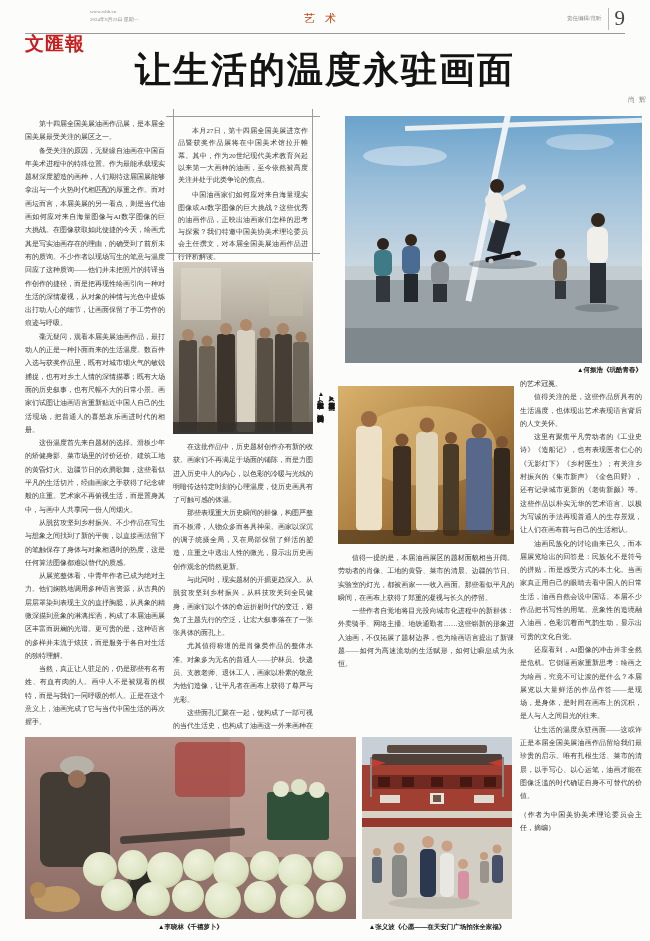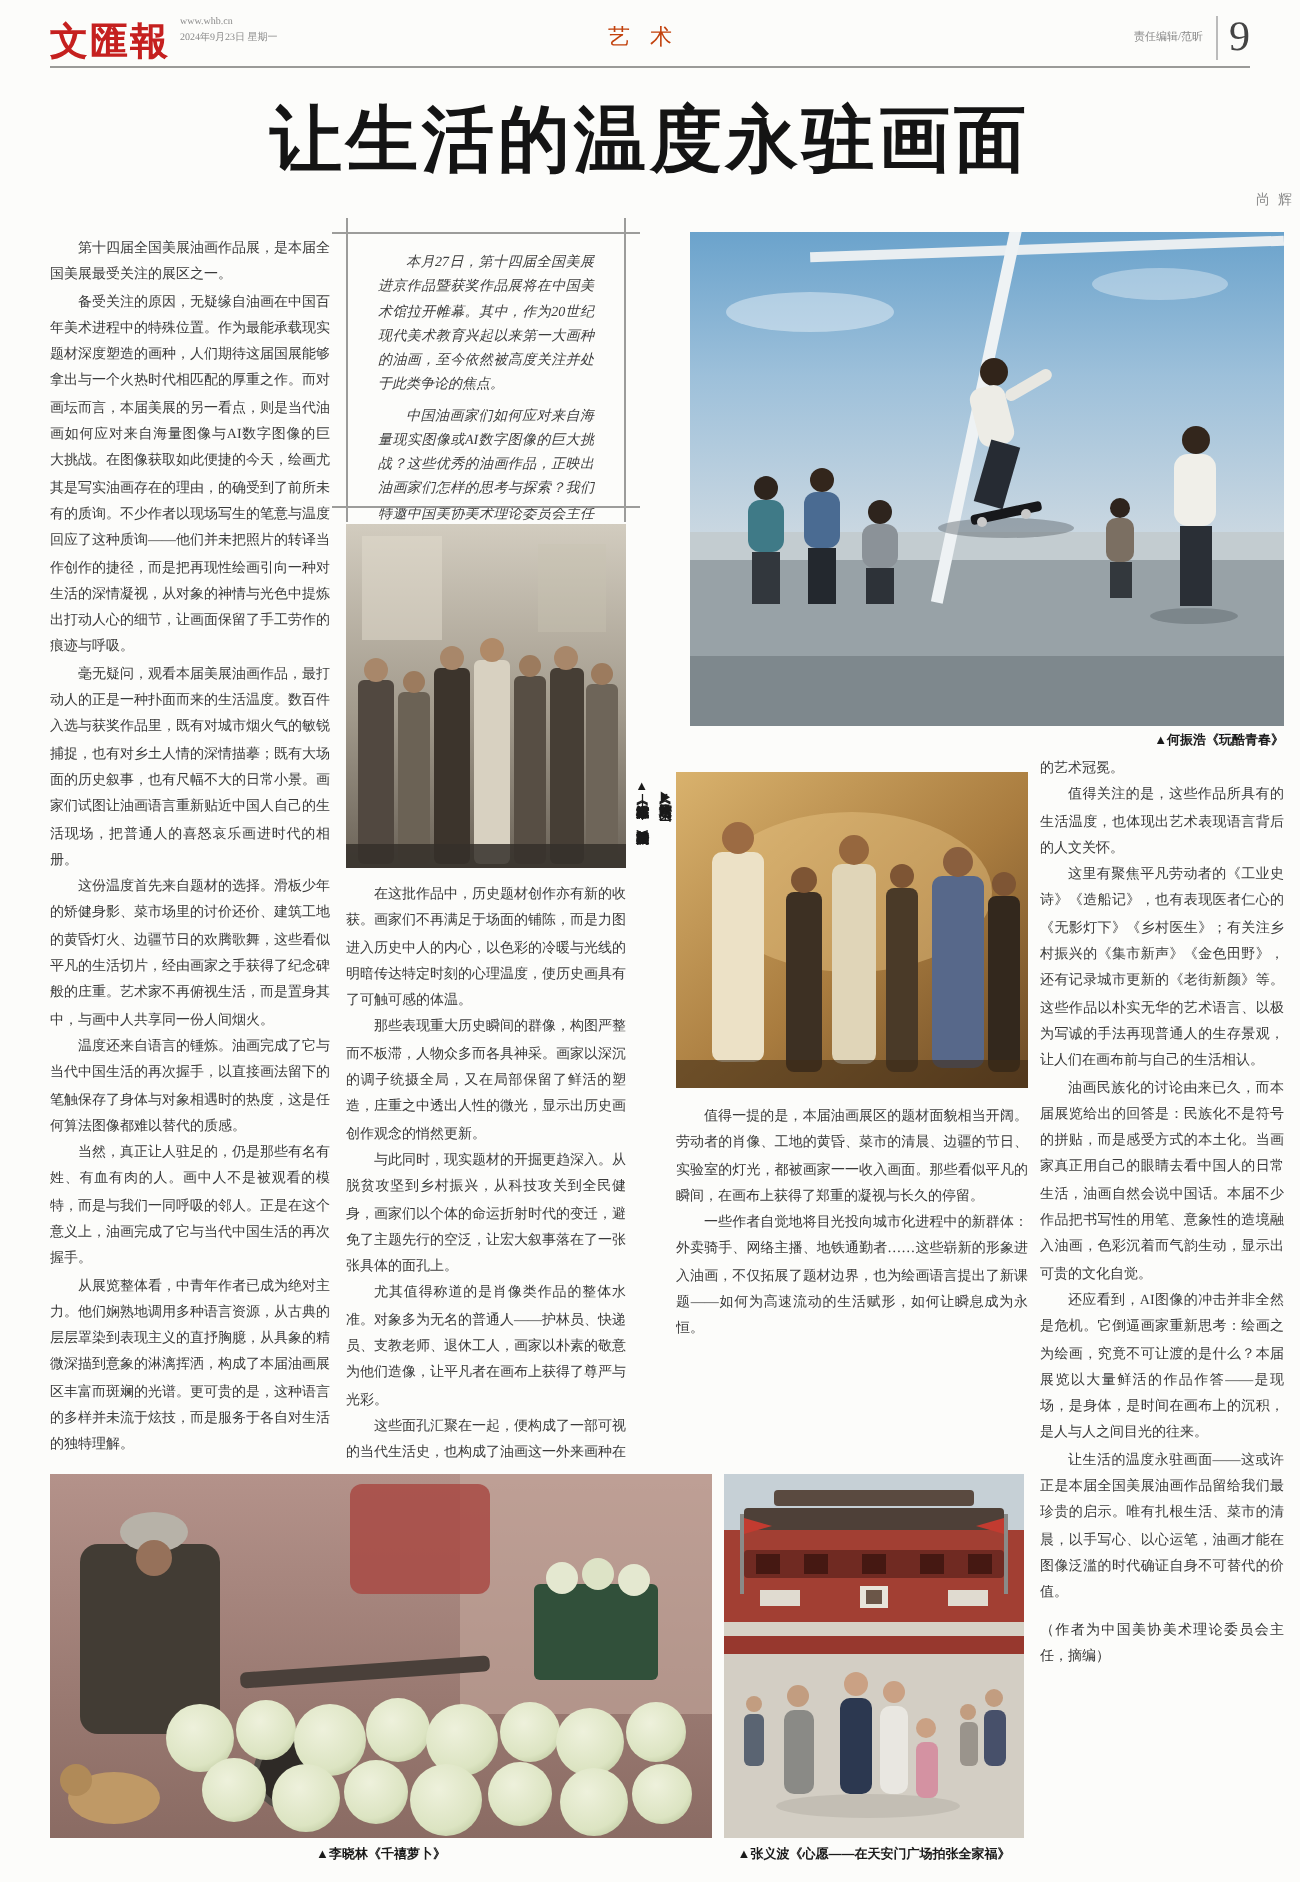--- a/index.html
+++ b/index.html
@@ -1,37 +1,37 @@
 <!DOCTYPE html>
 <html><head>
 <meta charset="utf-8">
 <style>
   html,body{margin:0;padding:0;background:#e8e8e6;}
   .page{position:relative;width:650px;height:941px;margin:0 auto;background:#fcfcfa;overflow:hidden;
         font-family:"Liberation Serif",serif;color:#3a3a3a;}
   .abs{position:absolute;}
   
-  .masthead{font-family:"DejaVu Serif",serif;font-weight:bold;font-size:19px;color:#c5201f;letter-spacing:1px;}
+  .masthead{font-family:"DejaVu Serif",serif;font-weight:bold;font-size:19px;color:#c5201f;letter-spacing:1px;margin-top:23px;}
   .mast-sub{font-size:5px;color:#8a8a8a;line-height:1.5;}
   .section-title{font-family:"Liberation Sans",sans-serif;font-size:11px;color:#c2410c;letter-spacing:10px;}
   .duty{font-size:5.5px;color:#888;}
   .pageno{font-family:"Liberation Serif",serif;font-size:21px;color:#444;}
   .vrule{width:1px;height:22px;background:#bbb;}
   .hrule{height:1px;background:#9a9a98;}
   
   .headline{font-family:"DejaVu Sans",sans-serif;font-weight:900;font-size:36px;color:#141414;
             letter-spacing:2px;text-align:center;width:100%;}
   .byline{font-size:7px;color:#8a8a8a;text-align:right;width:100%;letter-spacing:4px;}
   
   .tcol{font-size:7px;line-height:1.9;text-align:justify;overflow:hidden;}
   .tcol p{margin:0;text-indent:2em;}
   .tcol p.cont{text-indent:0;}
   .tcol p.closing{text-indent:0;margin-top:5px;color:#333;}
   
-  .edbox{font-size:7px;line-height:1.75;font-style:italic;color:#3c3c3c;text-align:justify;padding:9px 16px;}
+  .edbox{font-size:7px;line-height:1.75;color:#3c3c3c;text-align:justify;padding:9px 5px;}
   .edbox p{margin:0 0 3px 0;text-indent:2em;}
   .edbox .signoff{text-align:right;text-indent:0;margin-top:2px;}
   .edline{position:absolute;background:#9c9c9a;}
   
   .cap{font-family:"Liberation Sans",sans-serif;font-size:6.5px;font-weight:bold;color:#1a1a1a;}
   .vcaps{writing-mode:vertical-rl;font-family:"Liberation Sans",sans-serif;font-size:6.5px;
          font-weight:bold;color:#1a1a1a;line-height:1.75;}
   .vcaps div{margin:0;}
   .fig{overflow:hidden;background:#ddd;}
 </style>
@@ -56,23 +56,23 @@
   <div class="abs hrule" style="left:25px;right:25px;top:33px;"></div>
 
   <div class="abs headline" style="top:46px;text-align:center;">让生活的温度永驻画面</div>
   <div class="abs byline" style="top:95px;">尚辉</div>
 
   <div class="abs tcol" style="left:25px;top:118px;width:140px;height:612px;">
     <p>第十四届全国美展油画作品展，是本届全国美展最受关注的展区之一。</p>
     <p>备受关注的原因，无疑缘自油画在中国百年美术进程中的特殊位置。作为最能承载现实题材深度塑造的画种，人们期待这届国展能够拿出与一个火热时代相匹配的厚重之作。而对画坛而言，本届美展的另一看点，则是当代油画如何应对来自海量图像与AI数字图像的巨大挑战。在图像获取如此便捷的今天，绘画尤其是写实油画存在的理由，的确受到了前所未有的质询。不少作者以现场写生的笔意与温度回应了这种质询——他们并未把照片的转译当作创作的捷径，而是把再现性绘画引向一种对生活的深情凝视，从对象的神情与光色中提炼出打动人心的细节，让画面保留了手工劳作的痕迹与呼吸。</p>
     <p>毫无疑问，观看本届美展油画作品，最打动人的正是一种扑面而来的生活温度。数百件入选与获奖作品里，既有对城市烟火气的敏锐捕捉，也有对乡土人情的深情描摹；既有大场面的历史叙事，也有尺幅不大的日常小景。画家们试图让油画语言重新贴近中国人自己的生活现场，把普通人的喜怒哀乐画进时代的相册。</p>
     <p>这份温度首先来自题材的选择。滑板少年的矫健身影、菜市场里的讨价还价、建筑工地的黄昏灯火、边疆节日的欢腾歌舞，这些看似平凡的生活切片，经由画家之手获得了纪念碑般的庄重。艺术家不再俯视生活，而是置身其中，与画中人共享同一份人间烟火。</p>
-    <p>温度还来自语言的锤炼。油画完成了它与当代中国生活的再次握手，以直接画法留下的笔触保存了身体与对象相遇时的热度，这是任何算法图像都难以替代的质感。</p>
+    <p>从脱贫攻坚到乡村振兴。不少作品在写生与想象之间找到了新的平衡，以直接画法留下的笔触保存了身体与对象相遇时的热度，这是任何算法图像都难以替代的质感。</p>
+    <p>从展览整体看，中青年作者已成为绝对主力。他们娴熟地调用多种语言资源，从古典的层层罩染到表现主义的直抒胸臆，从具象的精微深描到意象的淋漓挥洒，构成了本届油画展区丰富而斑斓的光谱。更可贵的是，这种语言的多样并未流于炫技，而是服务于各自对生活的独特理解。</p>
     <p>当然，真正让人驻足的，仍是那些有名有姓、有血有肉的人。画中人不是被观看的模特，而是与我们一同呼吸的邻人。正是在这个意义上，油画完成了它与当代中国生活的再次握手。</p>
-    <p>从展览整体看，中青年作者已成为绝对主力。他们娴熟地调用多种语言资源，从古典的层层罩染到表现主义的直抒胸臆，从具象的精微深描到意象的淋漓挥洒，构成了本届油画展区丰富而斑斓的光谱。更可贵的是，这种语言的多样并未流于炫技，而是服务于各自对生活的独特理解。</p>
   </div>
 
   <div class="abs" style="left:173px;top:116px;width:140px;height:138px;">
     <div class="edline" style="left:-7px;right:-7px;top:0;height:1px;"></div>
     <div class="edline" style="left:-7px;right:-7px;bottom:0;height:1px;"></div>
     <div class="edline" style="top:-7px;bottom:-7px;left:0;width:1px;"></div>
     <div class="edline" style="top:-7px;bottom:-7px;right:0;width:1px;"></div>
     <div class="edbox">
       <p>本月27日，第十四届全国美展进京作品暨获奖作品展将在中国美术馆拉开帷幕。其中，作为20世纪现代美术教育兴起以来第一大画种的油画，至今依然被高度关注并处于此类争论的焦点。</p>
       <p>中国油画家们如何应对来自海量现实图像或AI数字图像的巨大挑战？这些优秀的油画作品，正映出油画家们怎样的思考与探索？我们特邀中国美协美术理论委员会主任撰文，对本届全国美展油画作品进行评析解读。</p>

